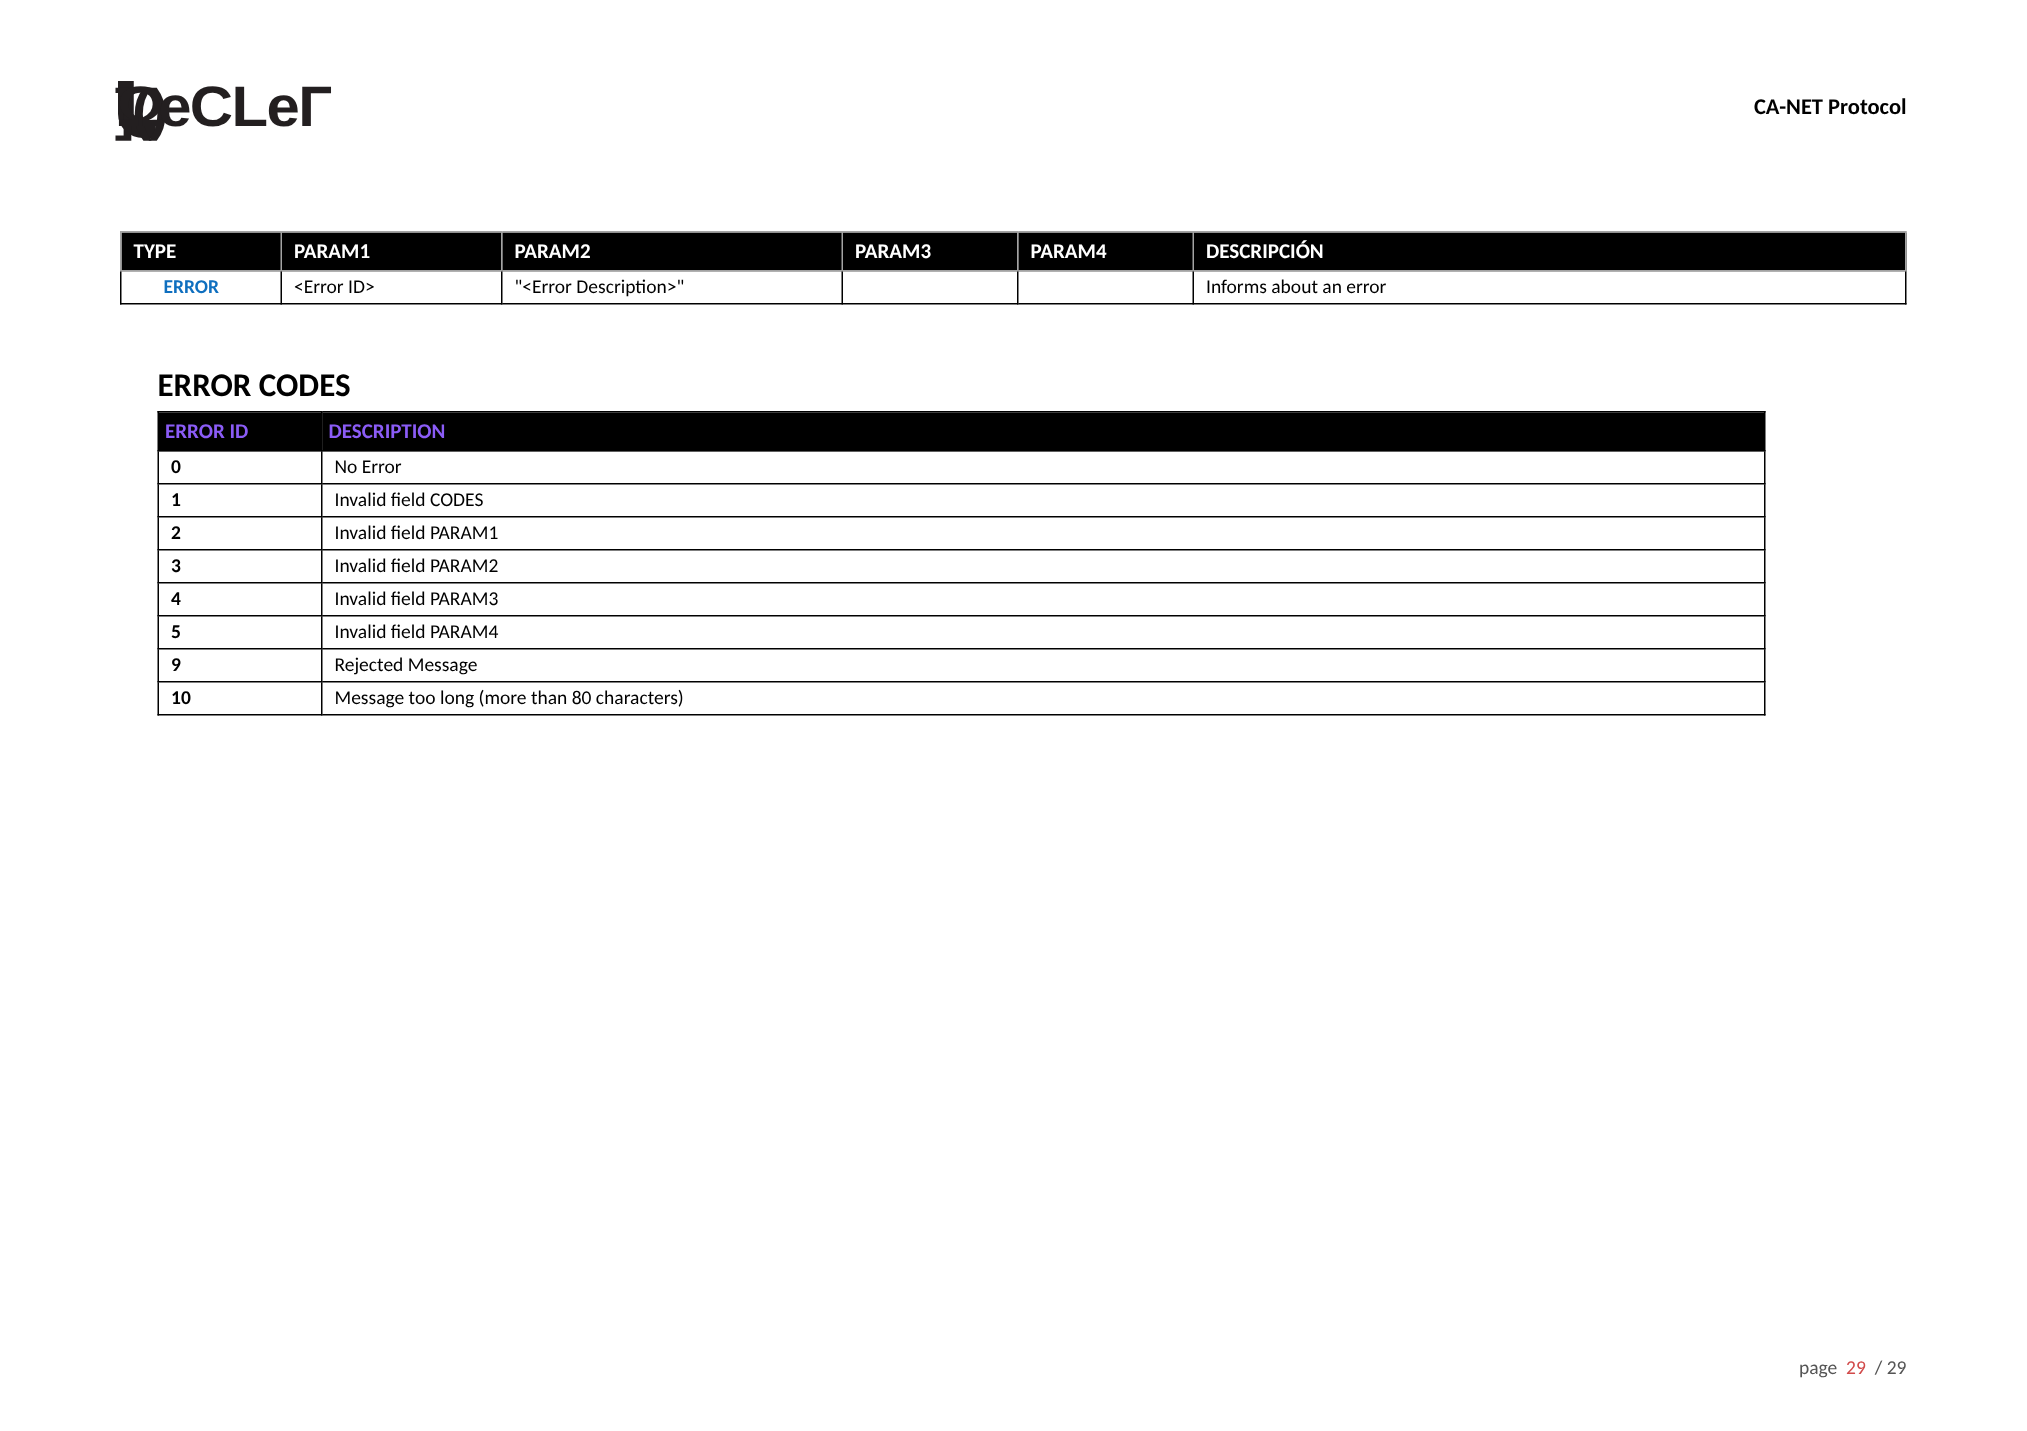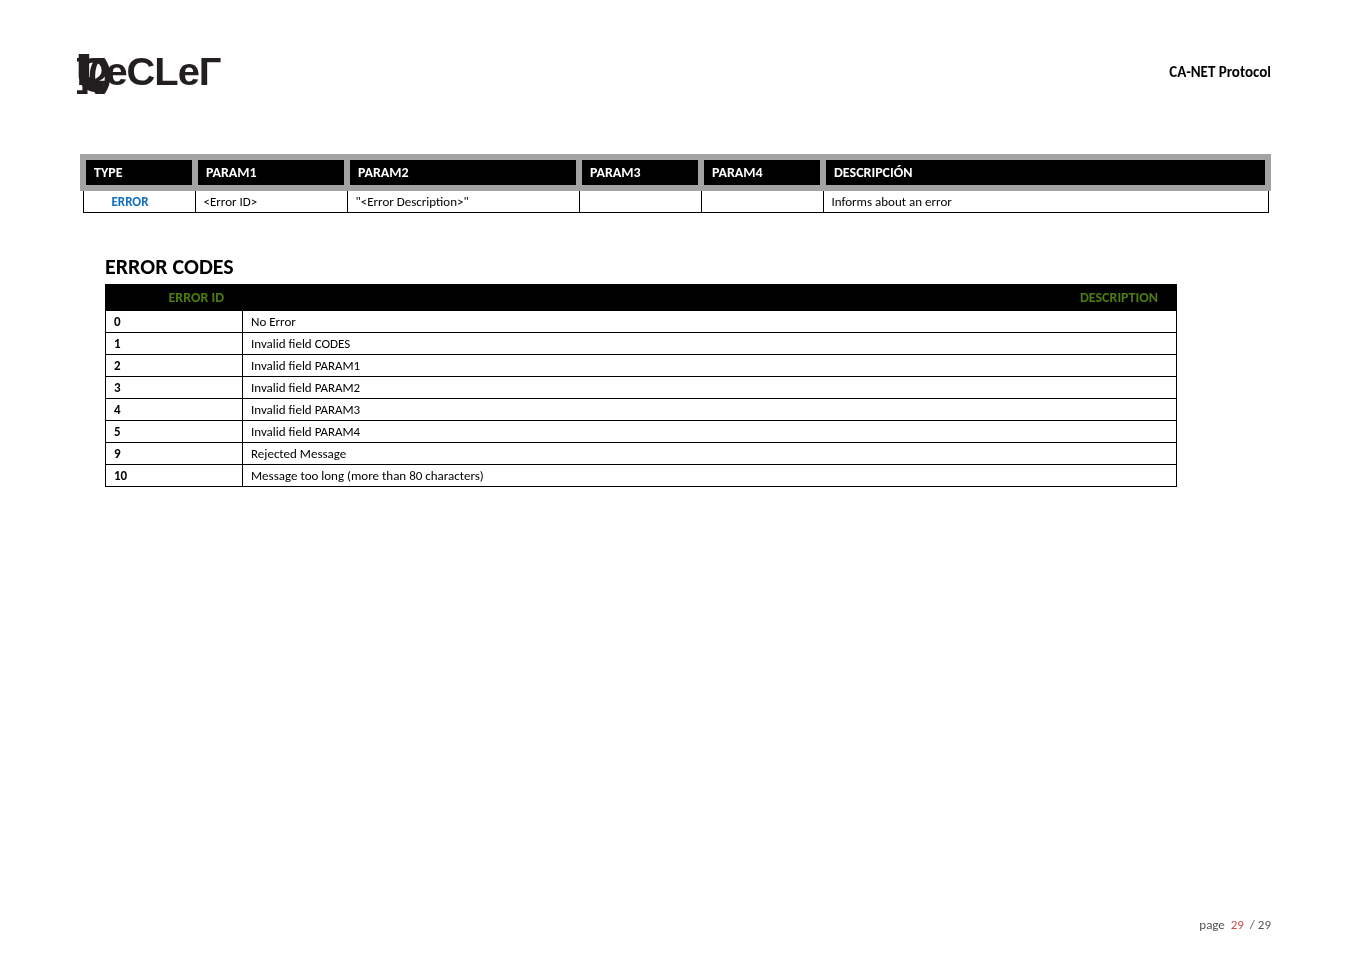--- a/index.html
+++ b/index.html
@@ -46,21 +46,21 @@
     width: 100%;
     border-collapse: collapse;
     font-size: 13px;
   }
   table.proto th {
     background: #000000;
     color: #ffffff;
     font-weight: 700;
     text-align: left;
     padding: 4px 8px;
-    border: 6px solid #a3a3a3;
+    border: 1px solid #a3a3a3;
     font-size: 14px;
     margin-left: 45px;
   }
   table.proto th.col-type   { width: 90px; }
   table.proto th.col-p1     { width: 130px; }
   table.proto th.col-p2     { width: 210px; }
   table.proto th.col-p3     { width: 100px; }
   table.proto th.col-p4     { width: 100px; }
   table.proto td {
     border: 1px solid #000;
@@ -80,40 +80,40 @@
     color: #000;
   }
   table.codes {
     width: 90%;
     margin-left: 25px;
     border-collapse: collapse;
     font-size: 13px;
   }
   table.codes th {
     background: #000000;
-    color: #4d7c0f;
-    font-weight: 700;
-    text-align: right;
-    padding: 4px 18px;
+    color: #8b5cf6;
+    font-weight: 700;
+    text-align: left;
+    padding: 4px 4px;
     border: 1px solid #000;
     font-size: 14px;
   }
   table.codes th.col-id  { width: 100px; }
   table.codes td {
     border: 1px solid #000;
     padding: 3px 8px;
     vertical-align: top;
     background: #fff;
   }
   table.codes td.code-id {
     font-weight: 700;
   }
   .footer {
     position: absolute;
-    bottom: 22px;
+    bottom: 34px;
     right: 80px;
     font-size: 13px;
     text-align: right;
   }
   .footer .page-label { color: #555; }
   .footer .page-cur   { color: #d14a4a; font-weight: 500; }
   .footer .page-sep   { color: #555; }
   .footer .page-tot   { color: #555; }
 </style>
 </head>

